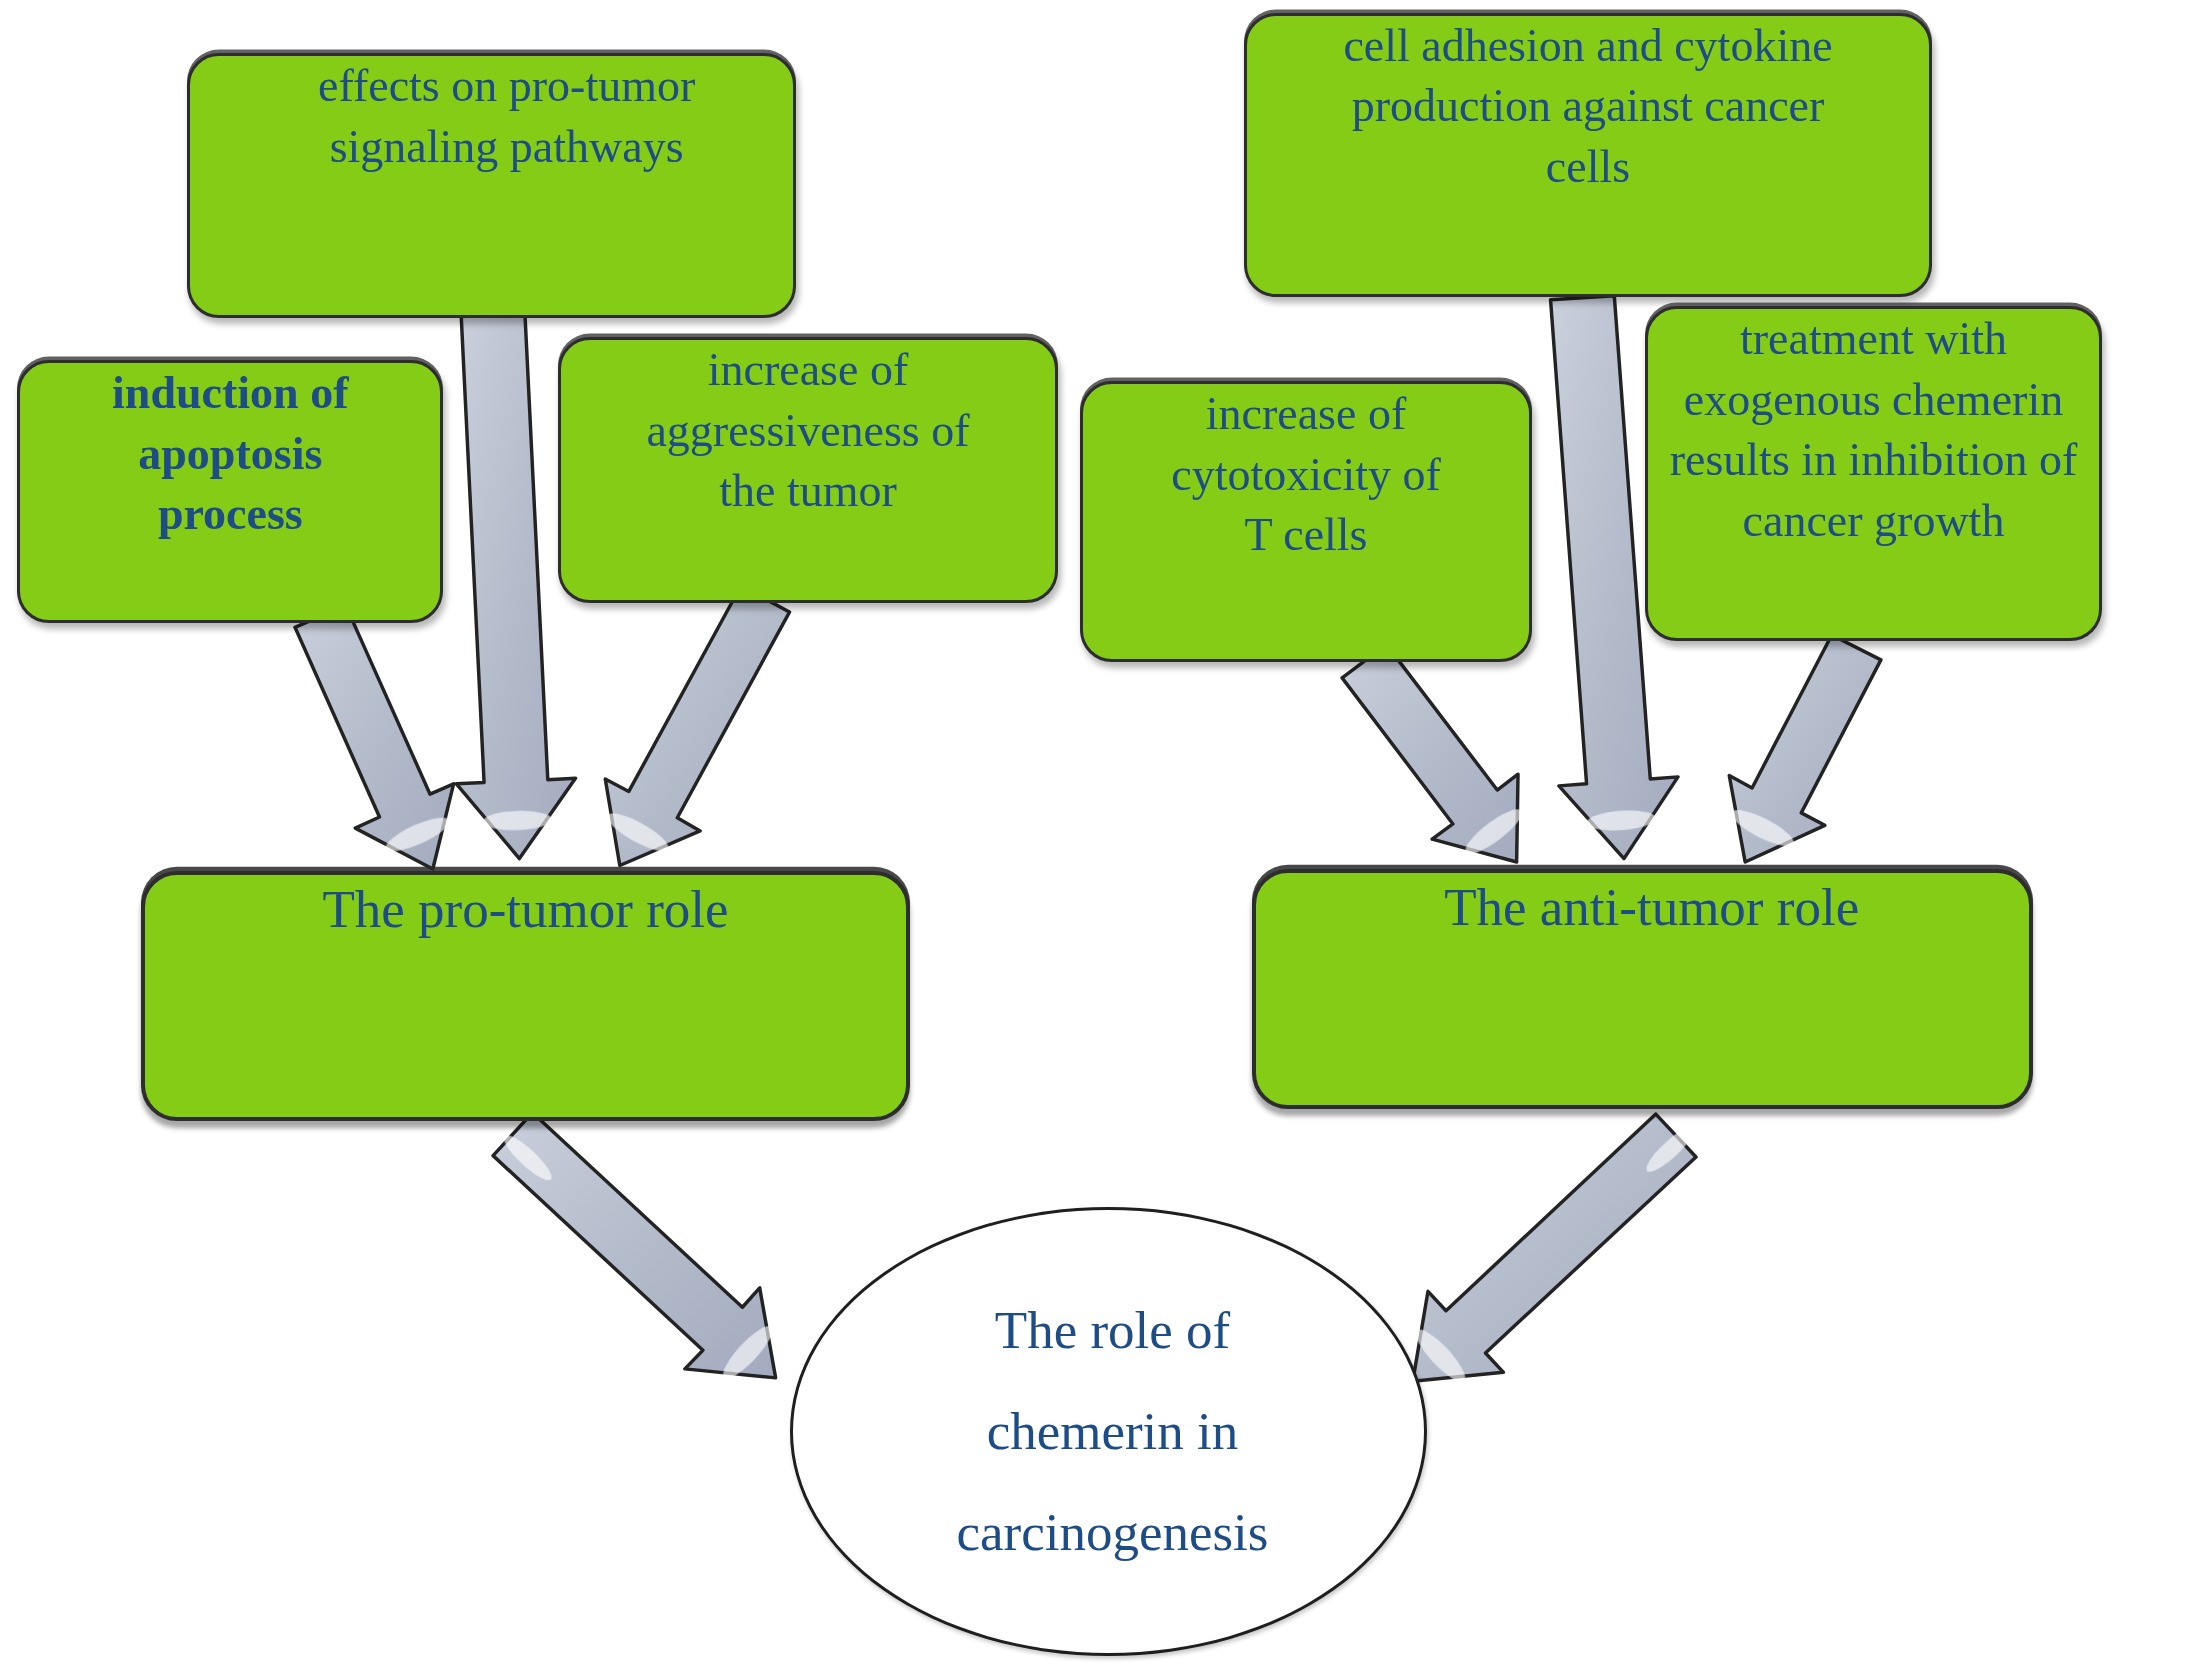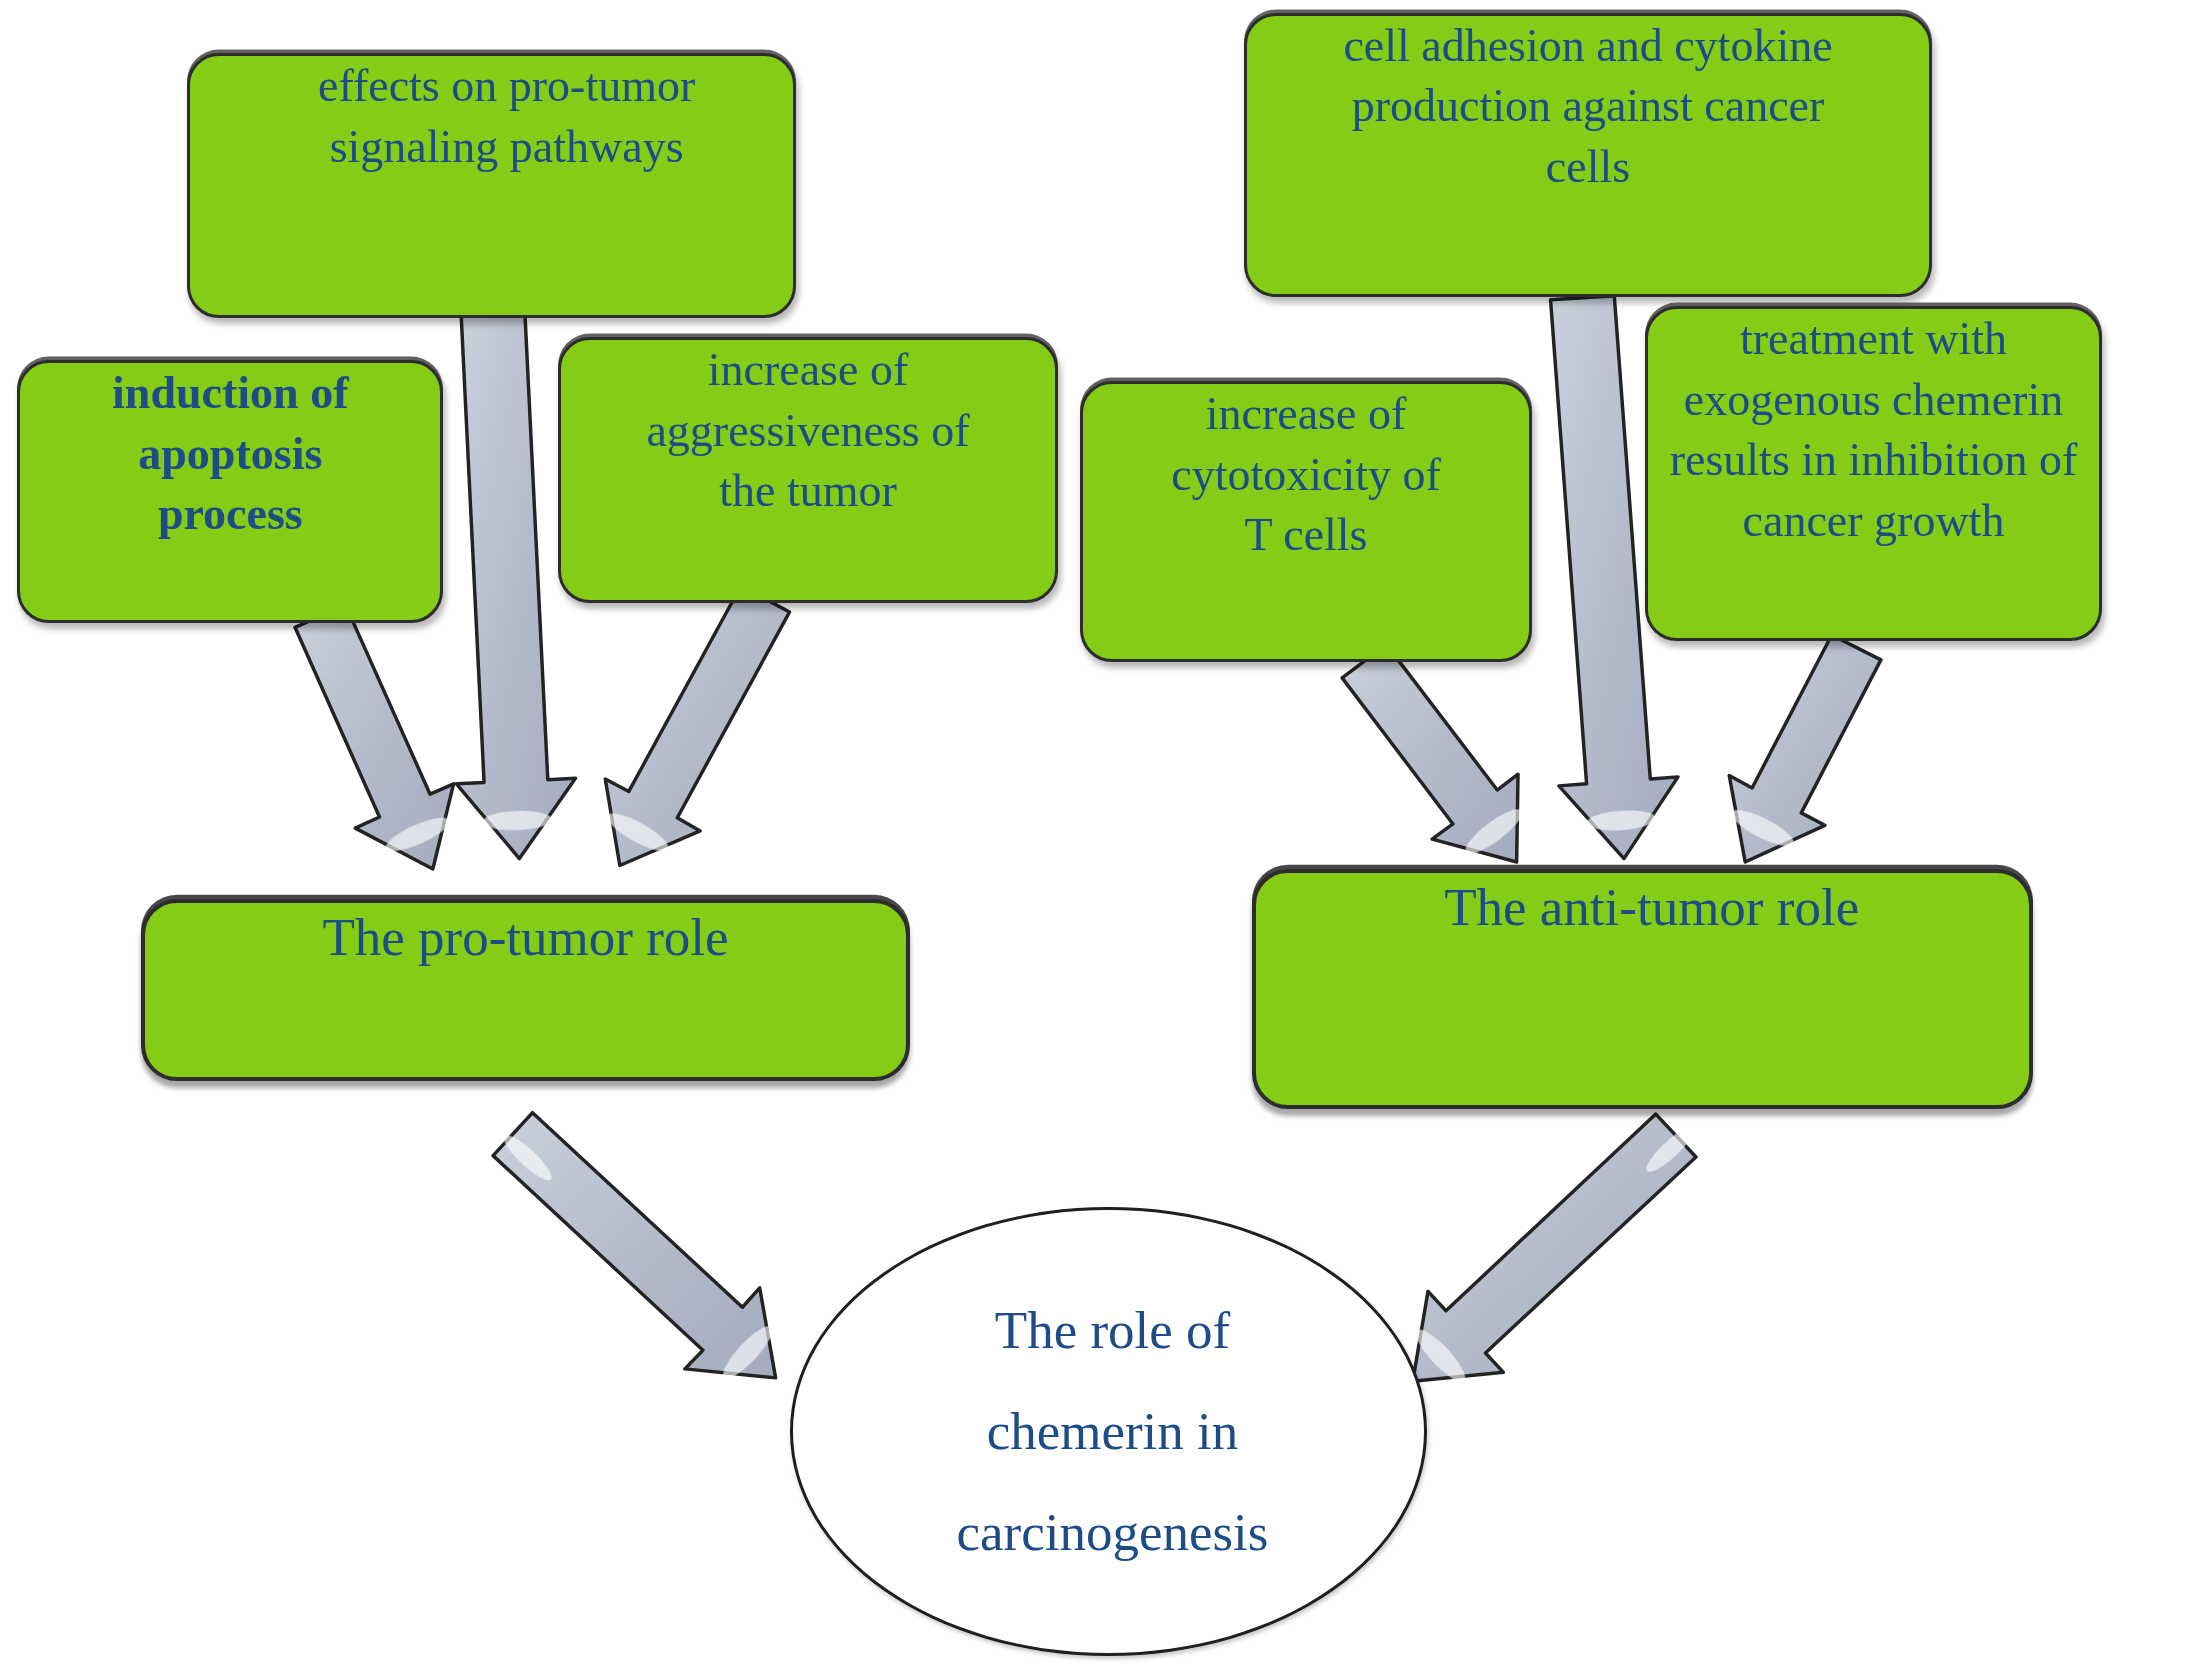--- a/index.html
+++ b/index.html
@@ -128,21 +128,21 @@
 T cells</span>
   </div>
 
   <div class="node factor" style="left:1645px; top:306px; width:457px; height:335px;">
     <span>treatment with
 exogenous chemerin
 results in inhibition of
 cancer growth</span>
   </div>
 
-  <div class="node role" style="left:141px; top:899px; width:769px; height:182px;">
+  <div class="node role" style="left:141px; top:871px; width:769px; height:250px;">
     <span>The pro-tumor role</span>
   </div>
 
   <div class="node role" style="left:1252px; top:869px; width:781px; height:240px;padding-left:28px;">
     <span>The anti-tumor role</span>
   </div>
 
   <div class="ellipse-node" style="left:790px; top:1207px; width:637px; height:449px;">
     <span>The role of
 chemerin in

